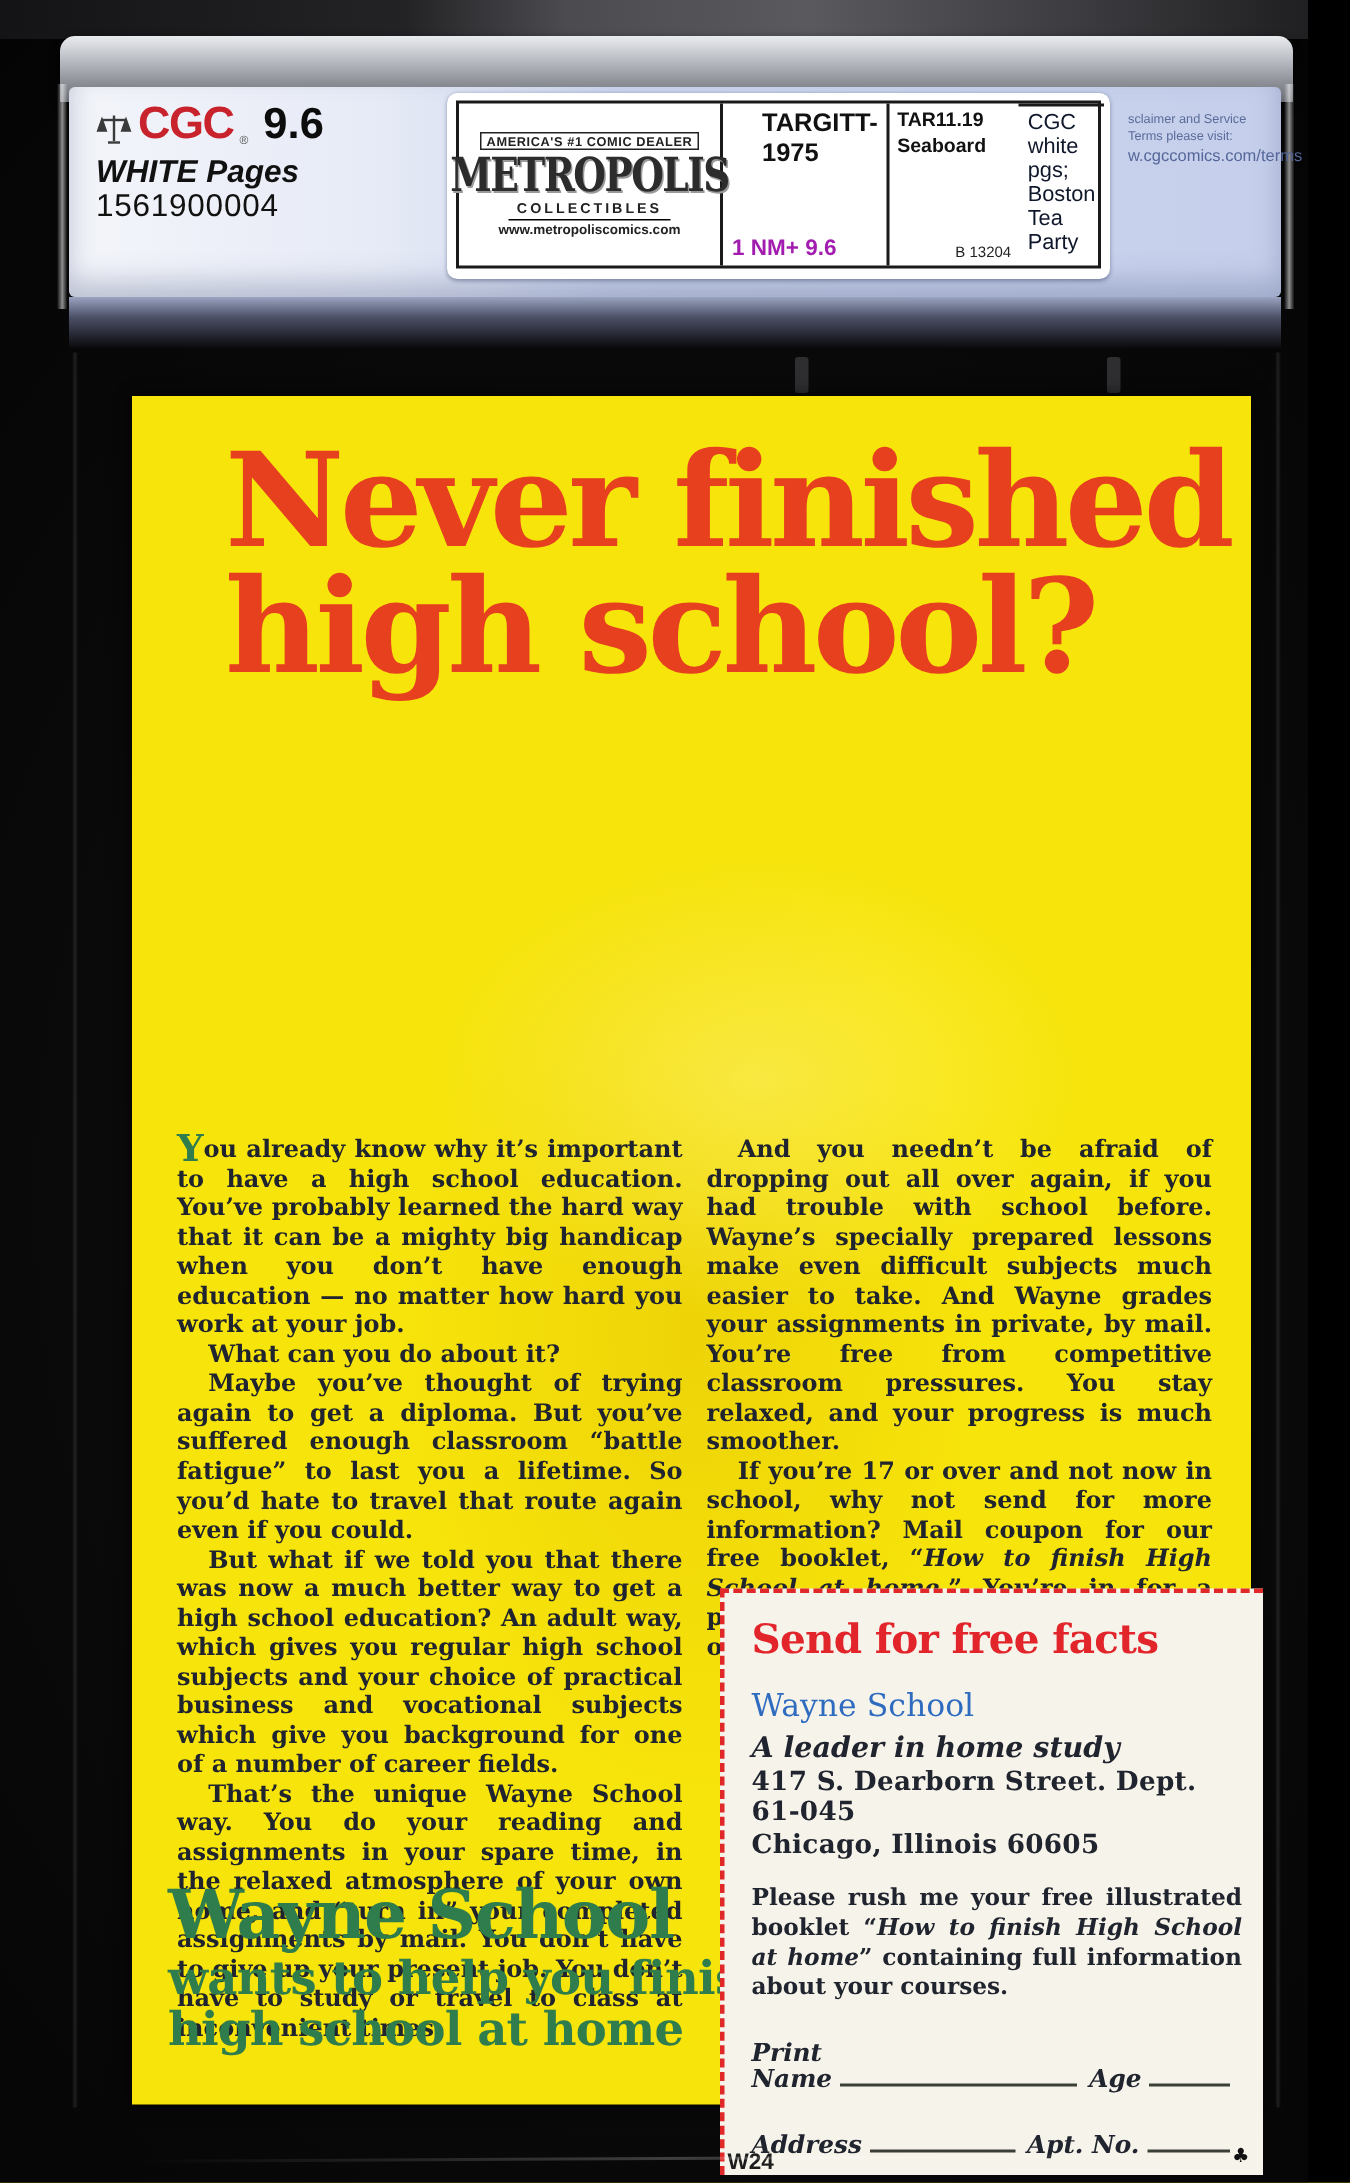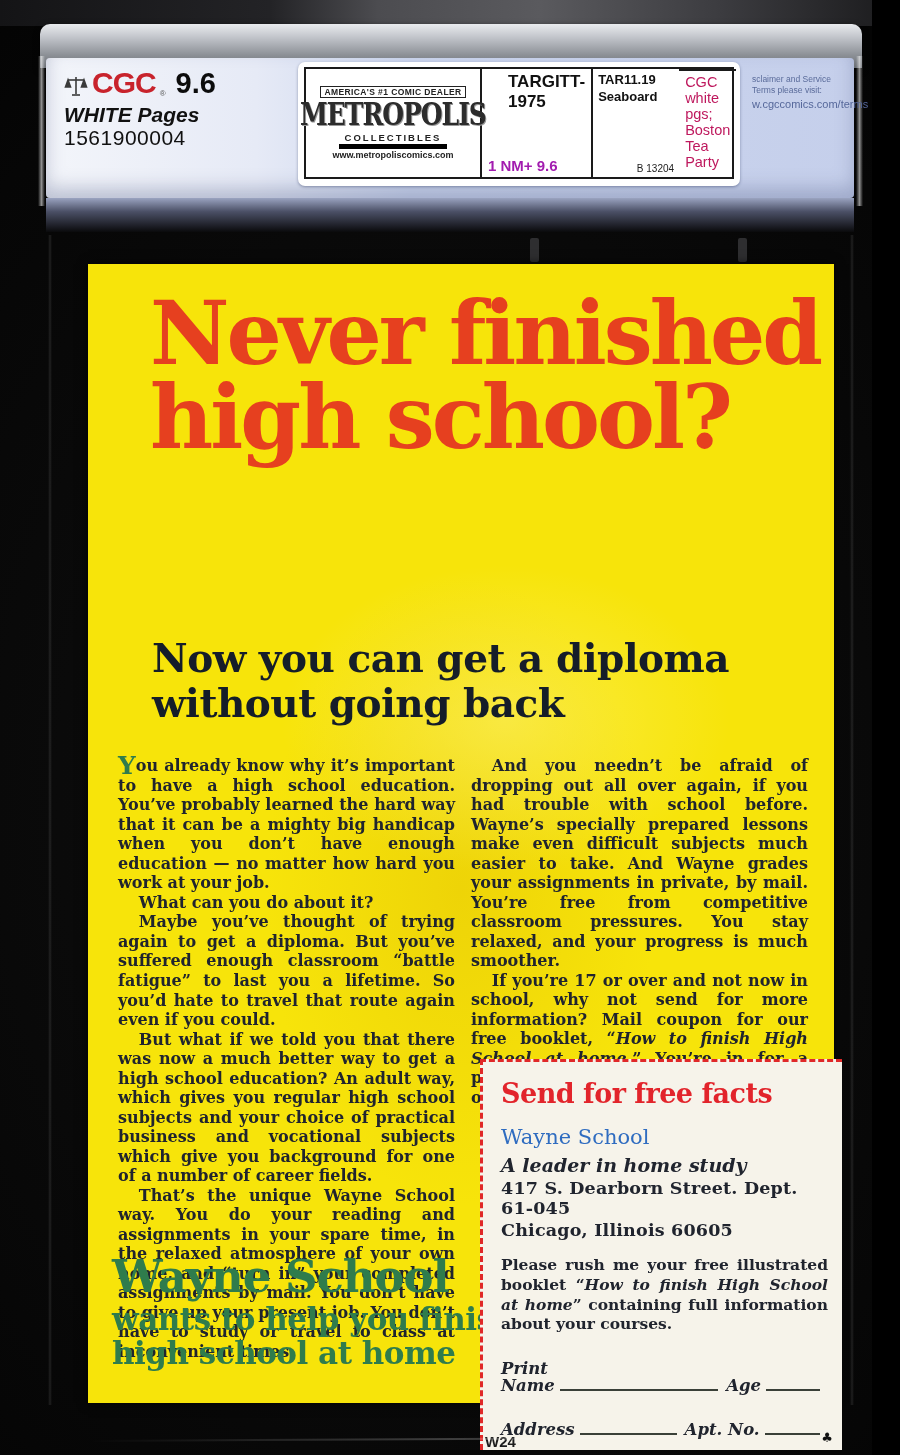--- a/index.html
+++ b/index.html
@@ -37,31 +37,31 @@
   
   .sticker{position:absolute;left:252px;top:4px;width:442px;height:124px;background:#fff;border-radius:7px;
     box-shadow:0 1px 3px rgba(40,50,90,.45);padding:5px 6px;box-sizing:border-box;}
   .sticker-table{border:2px solid #1a1a1a;height:112px;box-sizing:border-box;display:flex;flex-direction:row;background:#fff;}
   .sticker-top{display:flex;flex:1;min-height:0;}
   .cell-metro{width:176px;border-right:2px solid #1a1a1a;display:flex;flex-direction:column;align-items:center;
     justify-content:center;padding:2px 2px;box-sizing:border-box;color:#222;}
   .metro-tag{font-size:8.5px;font-weight:bold;letter-spacing:.4px;border:1px solid #222;padding:0 3px;white-space:nowrap;}
   .metro-name{font-family:"DejaVu Serif",serif;font-weight:bold;font-size:25px;letter-spacing:-1px;line-height:1;
     transform:scaleY(1.25);margin-top:4px;color:#2c2c2c;text-shadow:1px 1px 0 #999;}
-  .metro-sub{font-size:9.5px;font-weight:bold;letter-spacing:2px;margin-top:5px;border-bottom:5px solid #000000;padding:0 6px 1px;}
+  .metro-sub{font-size:9.5px;font-weight:bold;letter-spacing:2px;margin-top:5px;border-bottom:1px solid #000000;padding:0 6px 1px;}
   .metro-url{font-size:9px;font-weight:bold;margin-top:1px;}
   .cell-title{flex:1;border-right:2px solid #1a1a1a;display:flex;flex-direction:column;justify-content:space-between;
     padding:3px 6px;box-sizing:border-box;}
   .book-title{font-size:17px;font-weight:bold;color:#111;margin-left:20px;}
   .book-grade{font-size:15px;font-weight:bold;color:#a21caf;}
   .cell-sku{width:86px;display:flex;flex-direction:column;padding:3px 5px;box-sizing:border-box;}
   .sku{font-size:13px;font-weight:bold;color:#111;}
   .pedigree{font-size:13px;font-weight:bold;color:#111;margin-top:2px;}
   .batch{font-size:10px;color:#222;margin-top:auto;align-self:flex-end;}
-  .sticker-notes{border-top:2px solid #1a1a1a;padding:3px 6px;font-size:14.5px;color:#be185d;}
+  .sticker-notes{border-top:2px solid #1a1a1a;padding:3px 6px;font-size:14.5px;color:#0f172a;}
   
   .disclaimer{position:absolute;left:706px;top:16px;width:100px;color:#5a6b9a;font-size:8.5px;line-height:1.35;}
   .disclaimer .l2{font-size:11px;color:#55679a;}
   
   .comic{position:absolute;left:88px;top:264px;width:746px;height:1139px;background:
     radial-gradient(ellipse 320px 220px at 56% 40%, rgba(255,244,120,.5), transparent 70%),
     radial-gradient(ellipse 260px 420px at 50% 55%, rgba(214,170,0,.28), transparent 75%),
     #f7e40a;
     box-shadow:0 0 10px rgba(0,0,0,.8);}
   .headline{position:absolute;left:62px;top:28px;font-family:"DejaVu Serif",serif;font-weight:bold;
@@ -161,24 +161,20 @@
   <div class="well-glint l"></div>
   <div class="well-glint r"></div>
 
   <div class="comic">
 
     <div class="headline">
       <div>Never finished</div>
       <div>high school?</div>
     </div>
 
-    <div class="subhead">
-      <div>Now you can get a diploma</div>
-      <div>without going back</div>
-    </div>
 
     <div class="body-cols">
       <div class="col">
           <p class="bp"><span class="drop">Y</span><span>ou already know why it’s important to have a high school education. You’ve probably learned the hard way that it can be a mighty big handicap when you don’t have enough education — no matter how hard you work at your job.</span></p>
           <p class="bp indent"><span>What can you do about it?</span></p>
           <p class="bp indent"><span>Maybe you’ve thought of trying again to get a diploma. But you’ve suffered enough classroom “battle fatigue” to last you a lifetime. So you’d hate to travel that route again even if you could.</span></p>
           <p class="bp indent"><span>But what if we told you that there was now a much better way to get a high school education? An adult way, which gives you regular high school subjects and your choice of practical business and vocational subjects which give you background for one of a number of career fields.</span></p>
           <p class="bp indent"><span>That’s the unique Wayne School way. You do your reading and assignments in your spare time, in the relaxed atmosphere of your own home, and “turn in” your completed assignments by mail. You don’t have to give up your present job. You don’t have to study or travel to class at inconvenient times.</span></p>
         </div>
       <div class="col">

